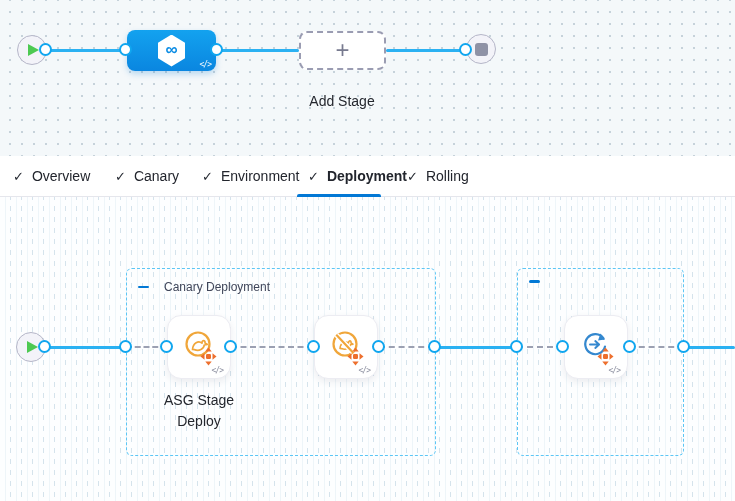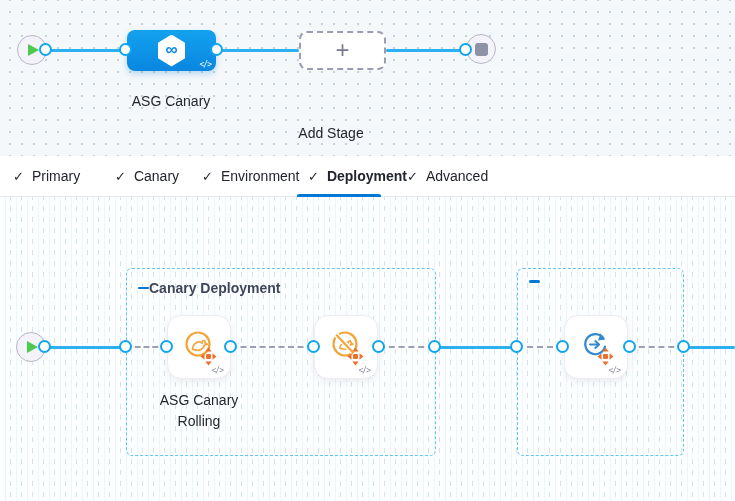--- a/index.html
+++ b/index.html
@@ -61,22 +61,22 @@
   .hex-glyph { color:#0b8ce4; font-size:17px; font-weight:700; line-height:1; margin-top:-2px; }
   .stage-code { position:absolute; right:5px; bottom:2px; font-size:8px; letter-spacing:-1px;
                 color:rgba(255,255,255,.95); font-family:"DejaVu Sans Mono",monospace; }
   .addstage { position:absolute; left:299px; top:31px; width:87px; height:39px;
               background:#fff; border:2px dashed #9a9cb2; border-radius:8px; z-index:4;
               display:flex; align-items:center; justify-content:center; cursor:pointer; }
   .plus { font-size:24px; font-weight:300; color:#777a8f; line-height:1; margin-top:-2px; }
 
   
   .group-box { position:absolute; border:1.5px dashed #5cc6f5; border-radius:6px; z-index:1; }
-  .group-title { position:absolute; display:flex; align-items:center; gap:0;
-                 font-size:14px; font-weight:700; color:#40465a; z-index:3; white-space:nowrap; }
+  .group-title { position:absolute; display:flex; align-items:center; gap:15px;
+                 font-size:12px; font-weight:400; color:#40465a; z-index:3; white-space:nowrap; }
   .minus-icon { width:11px; height:2.5px; background:#0278d5; border-radius:2px; flex:none; }
   .step-node { position:absolute; width:64px; height:64px; background:#fff;
                border:1px solid #ececf2; border-radius:14px; z-index:4; cursor:pointer;
                box-shadow:0 3px 7px rgba(40,41,61,.08); }
   .step-node svg { position:absolute; left:13px; top:11px; }
   .step-code { position:absolute; right:7px; bottom:3px; font-size:8px; letter-spacing:-1px;
                color:#8d90a0; font-family:"DejaVu Sans Mono",monospace; }
 </style>
 </head>
 <body>
@@ -106,43 +106,42 @@
 
   <div class="terminal" style="left:466px; top:34px;">
     <div class="stop"></div>
   </div>
 
   <div class="ring" style="left:39px;  top:43px;"></div>
   <div class="ring" style="left:119px; top:43px;"></div>
   <div class="ring" style="left:210px; top:43px;"></div>
   <div class="ring" style="left:459px; top:43px;"></div>
 
-  <div class="node-label" style="left:116px; top:91px;">ASG Canary</div>
-  <div class="node-label" style="left:276px; top:91px;margin-top:32px;">Add Stage</div>
+  <div class="node-label" style="left:287px; top:91px;">Add Stage</div>
 
   <div class="tabbar">
     <div class="tab" style="left:13px;">
       <span class="check">✓</span>
-      <span>Primary</span>
+      <span>Overview</span>
     </div>
     <div class="tab" style="left:115px;">
       <span class="check">✓</span>
       <span>Canary</span>
     </div>
     <div class="tab" style="left:202px;">
       <span class="check">✓</span>
       <span>Environment</span>
     </div>
     <div class="tab active" style="left:308px;">
       <span class="check">✓</span>
       <span>Deployment</span>
     </div>
     <div class="tab" style="left:407px;">
       <span class="check">✓</span>
-      <span>Advanced</span>
+      <span>Rolling</span>
     </div>
     <div class="tab-underline"></div>
   </div>
 
   <div class="zone-bottom"></div>
 
   <div class="group-box" style="left:126px; top:268px; width:310px; height:188px;"></div>
   <div class="group-box" style="left:517px; top:268px; width:167px; height:188px;"></div>
 
   <div class="group-title" style="left:138px; top:280px;">
@@ -219,15 +218,15 @@
   <div class="ring" style="left:160px; top:340px;"></div>
   <div class="ring" style="left:224px; top:340px;"></div>
   <div class="ring" style="left:307px; top:340px;"></div>
   <div class="ring" style="left:372px; top:340px;"></div>
   <div class="ring" style="left:428px; top:340px;"></div>
   <div class="ring" style="left:510px; top:340px;"></div>
   <div class="ring" style="left:556px; top:340px;"></div>
   <div class="ring" style="left:623px; top:340px;"></div>
   <div class="ring" style="left:677px; top:340px;"></div>
 
-  <div class="node-label" style="left:144px; top:390px;">ASG Canary Rolling</div>
+  <div class="node-label" style="left:144px; top:390px;">ASG Stage Deploy</div>
 
 </div>
 
 </body></html>

